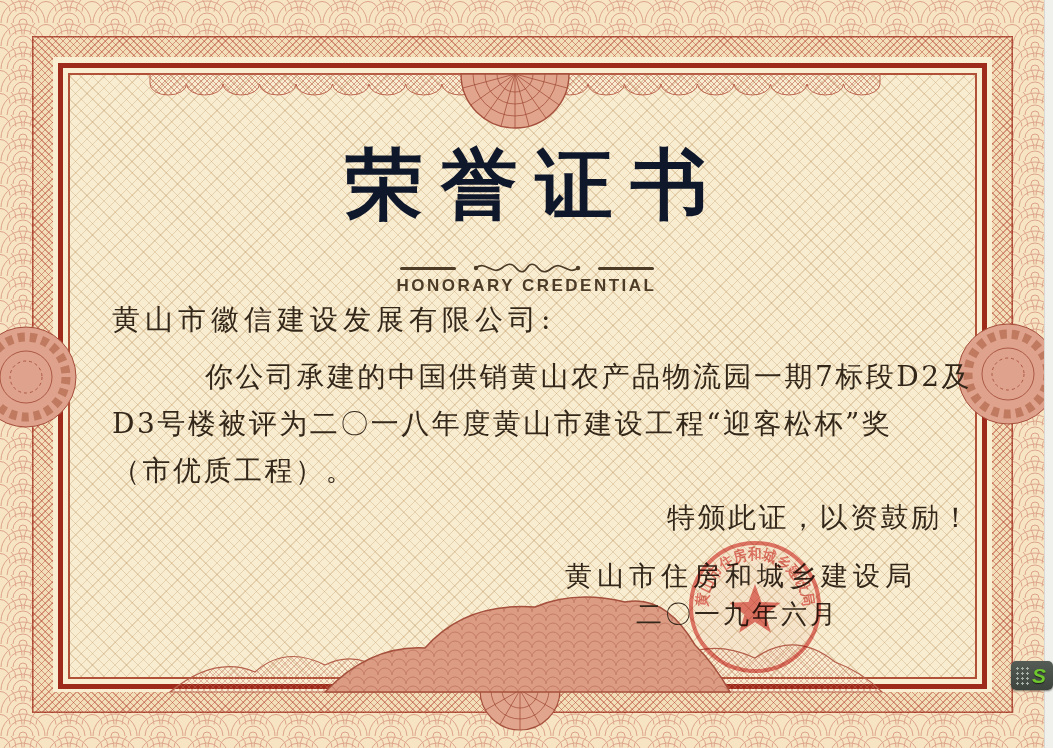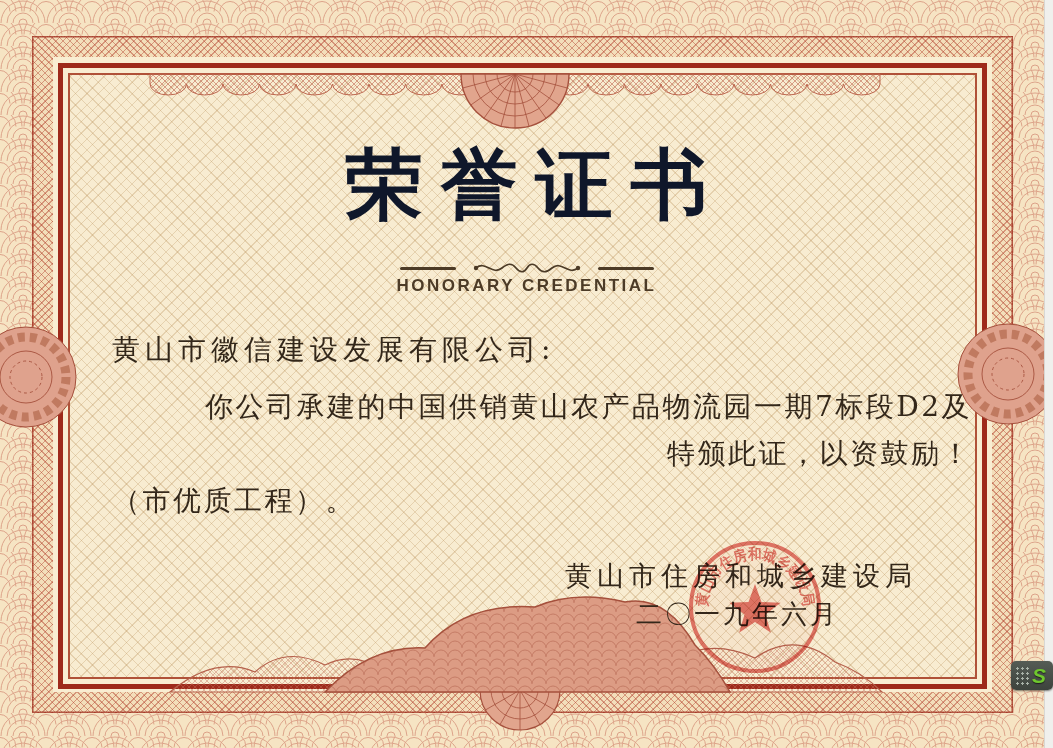--- a/index.html
+++ b/index.html
@@ -51,21 +51,21 @@
     position:absolute;top:258px;left:0;right:0;height:20px;
     display:flex;align-items:center;justify-content:center;gap:16px;
   }
   .divider .dash{width:56px;height:3px;background:#4c3b27;border-radius:2px;}
 
   .body-block{
     position:absolute;left:112px;top:296px;width:860px;
     font-size:28px;color:#33271a;
   }
   .line{height:47px;line-height:47px;letter-spacing:2.5px;white-space:nowrap;}
-  .addressee{letter-spacing:5px;margin-bottom:10px;margin-top:30px;}
+  .addressee{letter-spacing:5px;margin-bottom:10px;}
   .indent{text-indent:42px;text-align:right;}
 
   .sign-block{
     position:absolute;left:565px;top:556px;width:345px;text-align:center;
     color:#33271a;
   }
   .sign-issuer{font-size:27px;letter-spacing:5px;line-height:40px;white-space:nowrap;}
   .sign-date{font-size:26px;letter-spacing:3px;line-height:36px;white-space:nowrap;text-align:center;}
 
   .scan-strip{right:0;top:0;width:8px;height:748px;background:#f0f0ed;
@@ -202,22 +202,23 @@
         <path d="M4,9 C14,1 20,17 30,9 C36,4 40,4 44,9 C48,14 52,14 55,9 C58,4 62,4 66,9 C70,14 74,14 80,9 C90,1 96,17 106,9" stroke="#4c3b27" stroke-width="1.7" fill="none"></path>
         <circle cx="4" cy="9" r="2.2" fill="#4c3b27"></circle>
         <circle cx="106" cy="9" r="2.2" fill="#4c3b27"></circle>
       </svg>
       <div class="dash"></div>
     </div>
 
     <div class="body-block">
       <div class="line addressee">黄山市徽信建设发展有限公司:</div>
       <div class="line indent">你公司承建的中国供销黄山农产品物流园一期7标段D2及</div>
+      <div class="line">D3号楼被评为二〇一八年度黄山市建设工程“迎客松杯”奖</div>
+      <div class="line">（市优质工程）。</div>
       <div class="line indent">特颁此证，以资鼓励！</div>
-      <div class="line">（市优质工程）。</div>
     </div>
 
     <div class="sign-block">
       <div class="sign-issuer">黄山市住房和城乡建设局</div>
       <div class="sign-date">二〇一九年六月</div>
     </div>
   </div>
 
   <svg class="layer" width="1053" height="748" style="z-index:6;mix-blend-mode:multiply">
     <g opacity="0.8">

